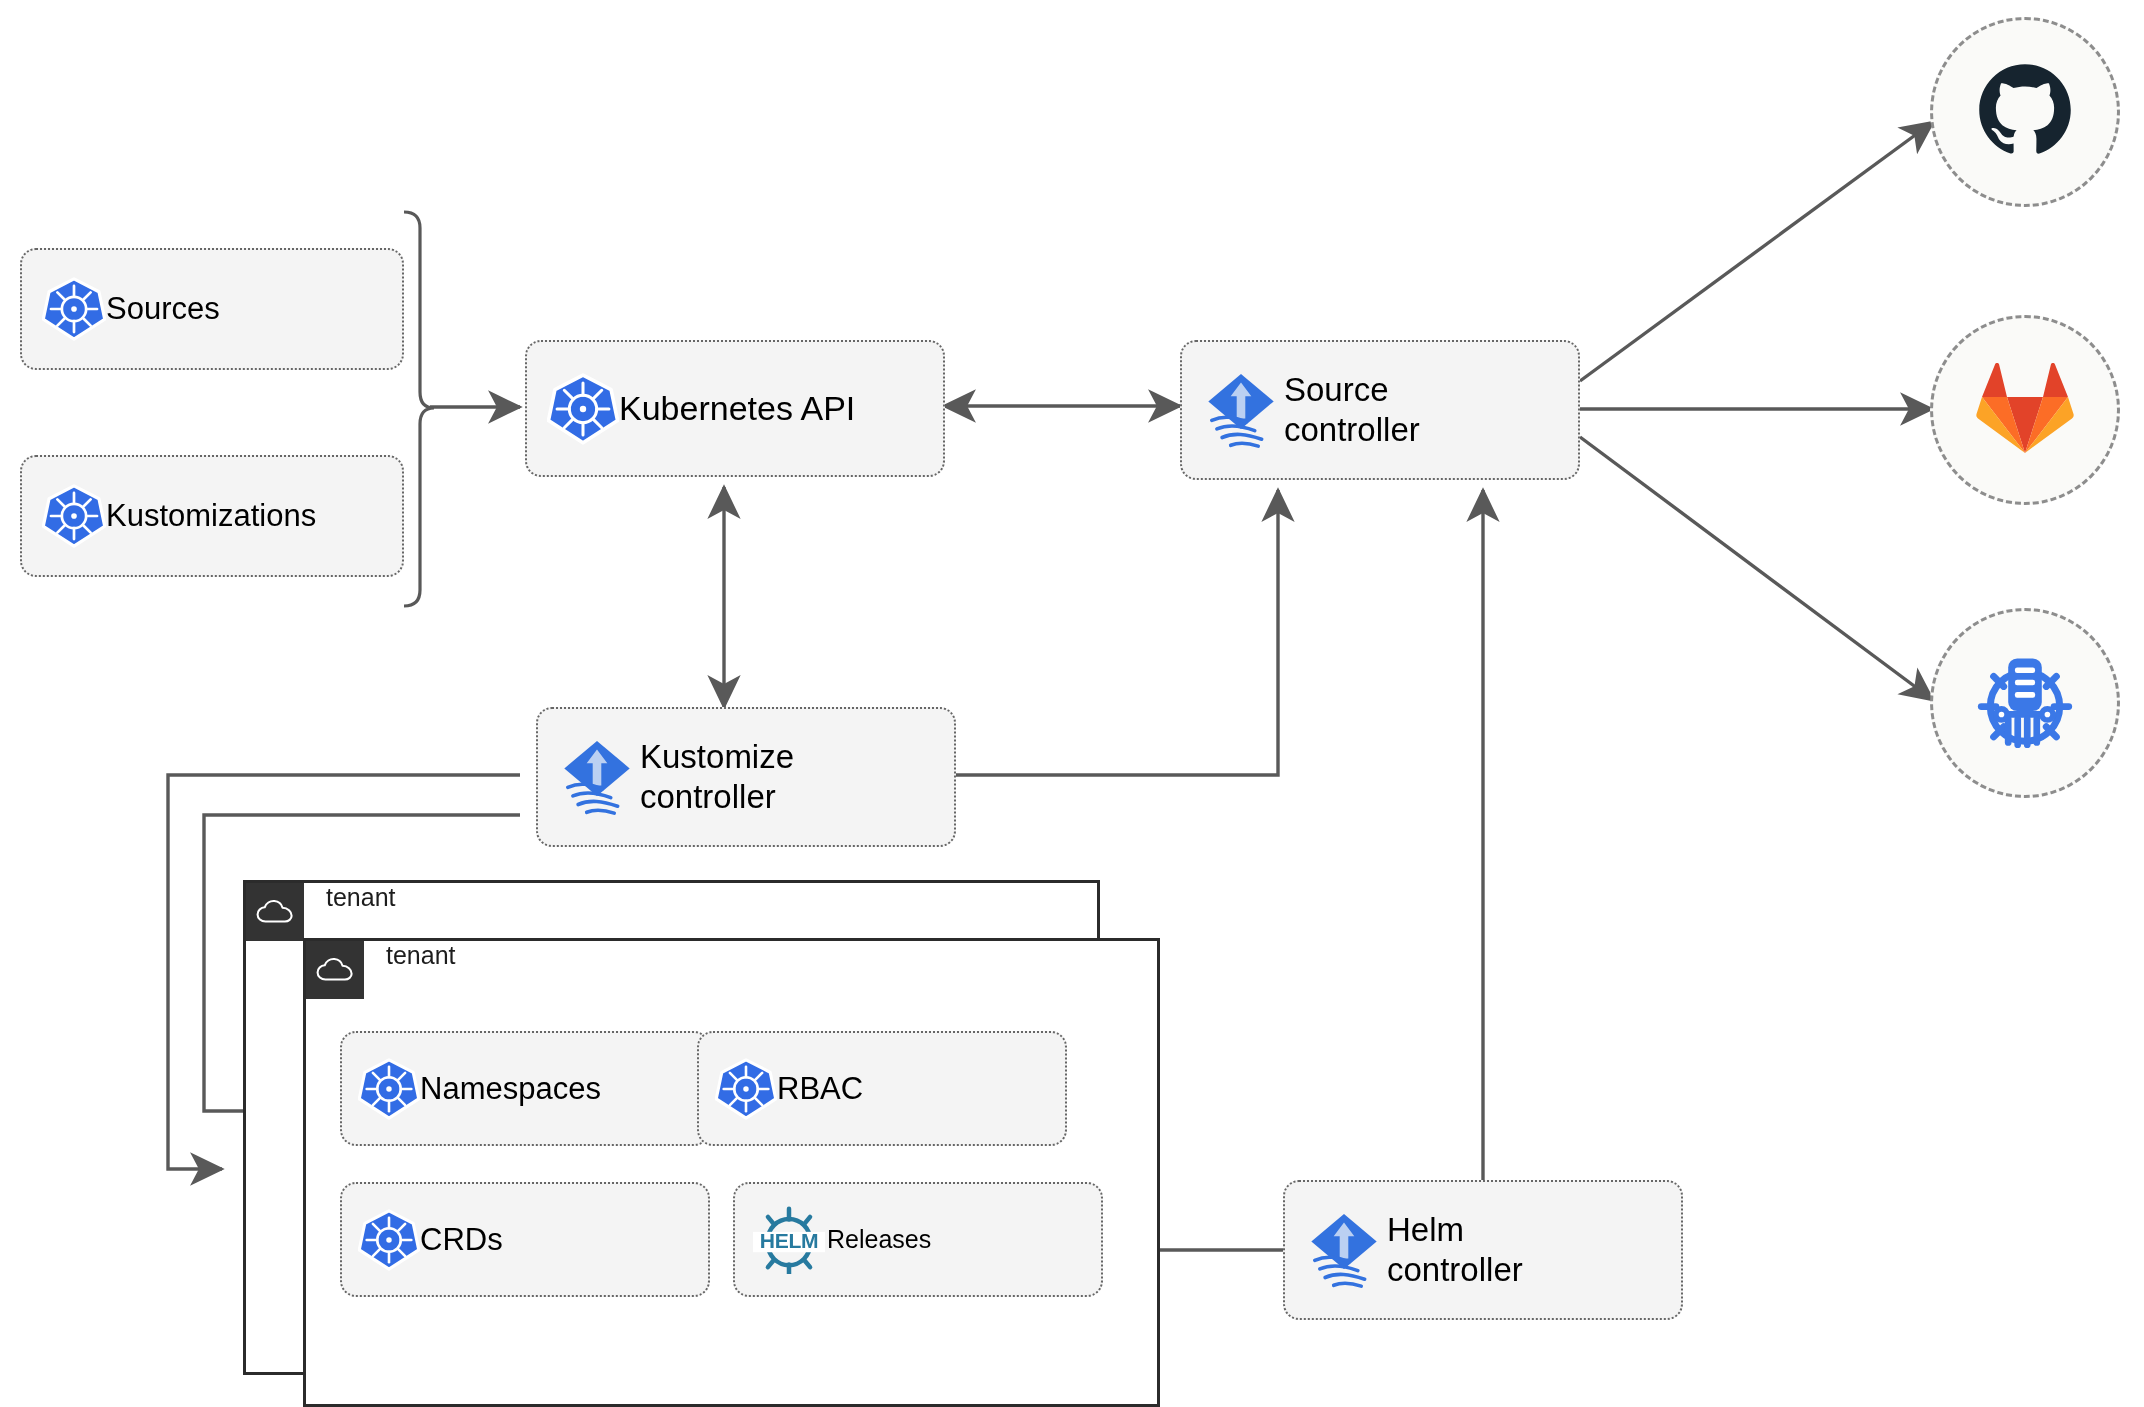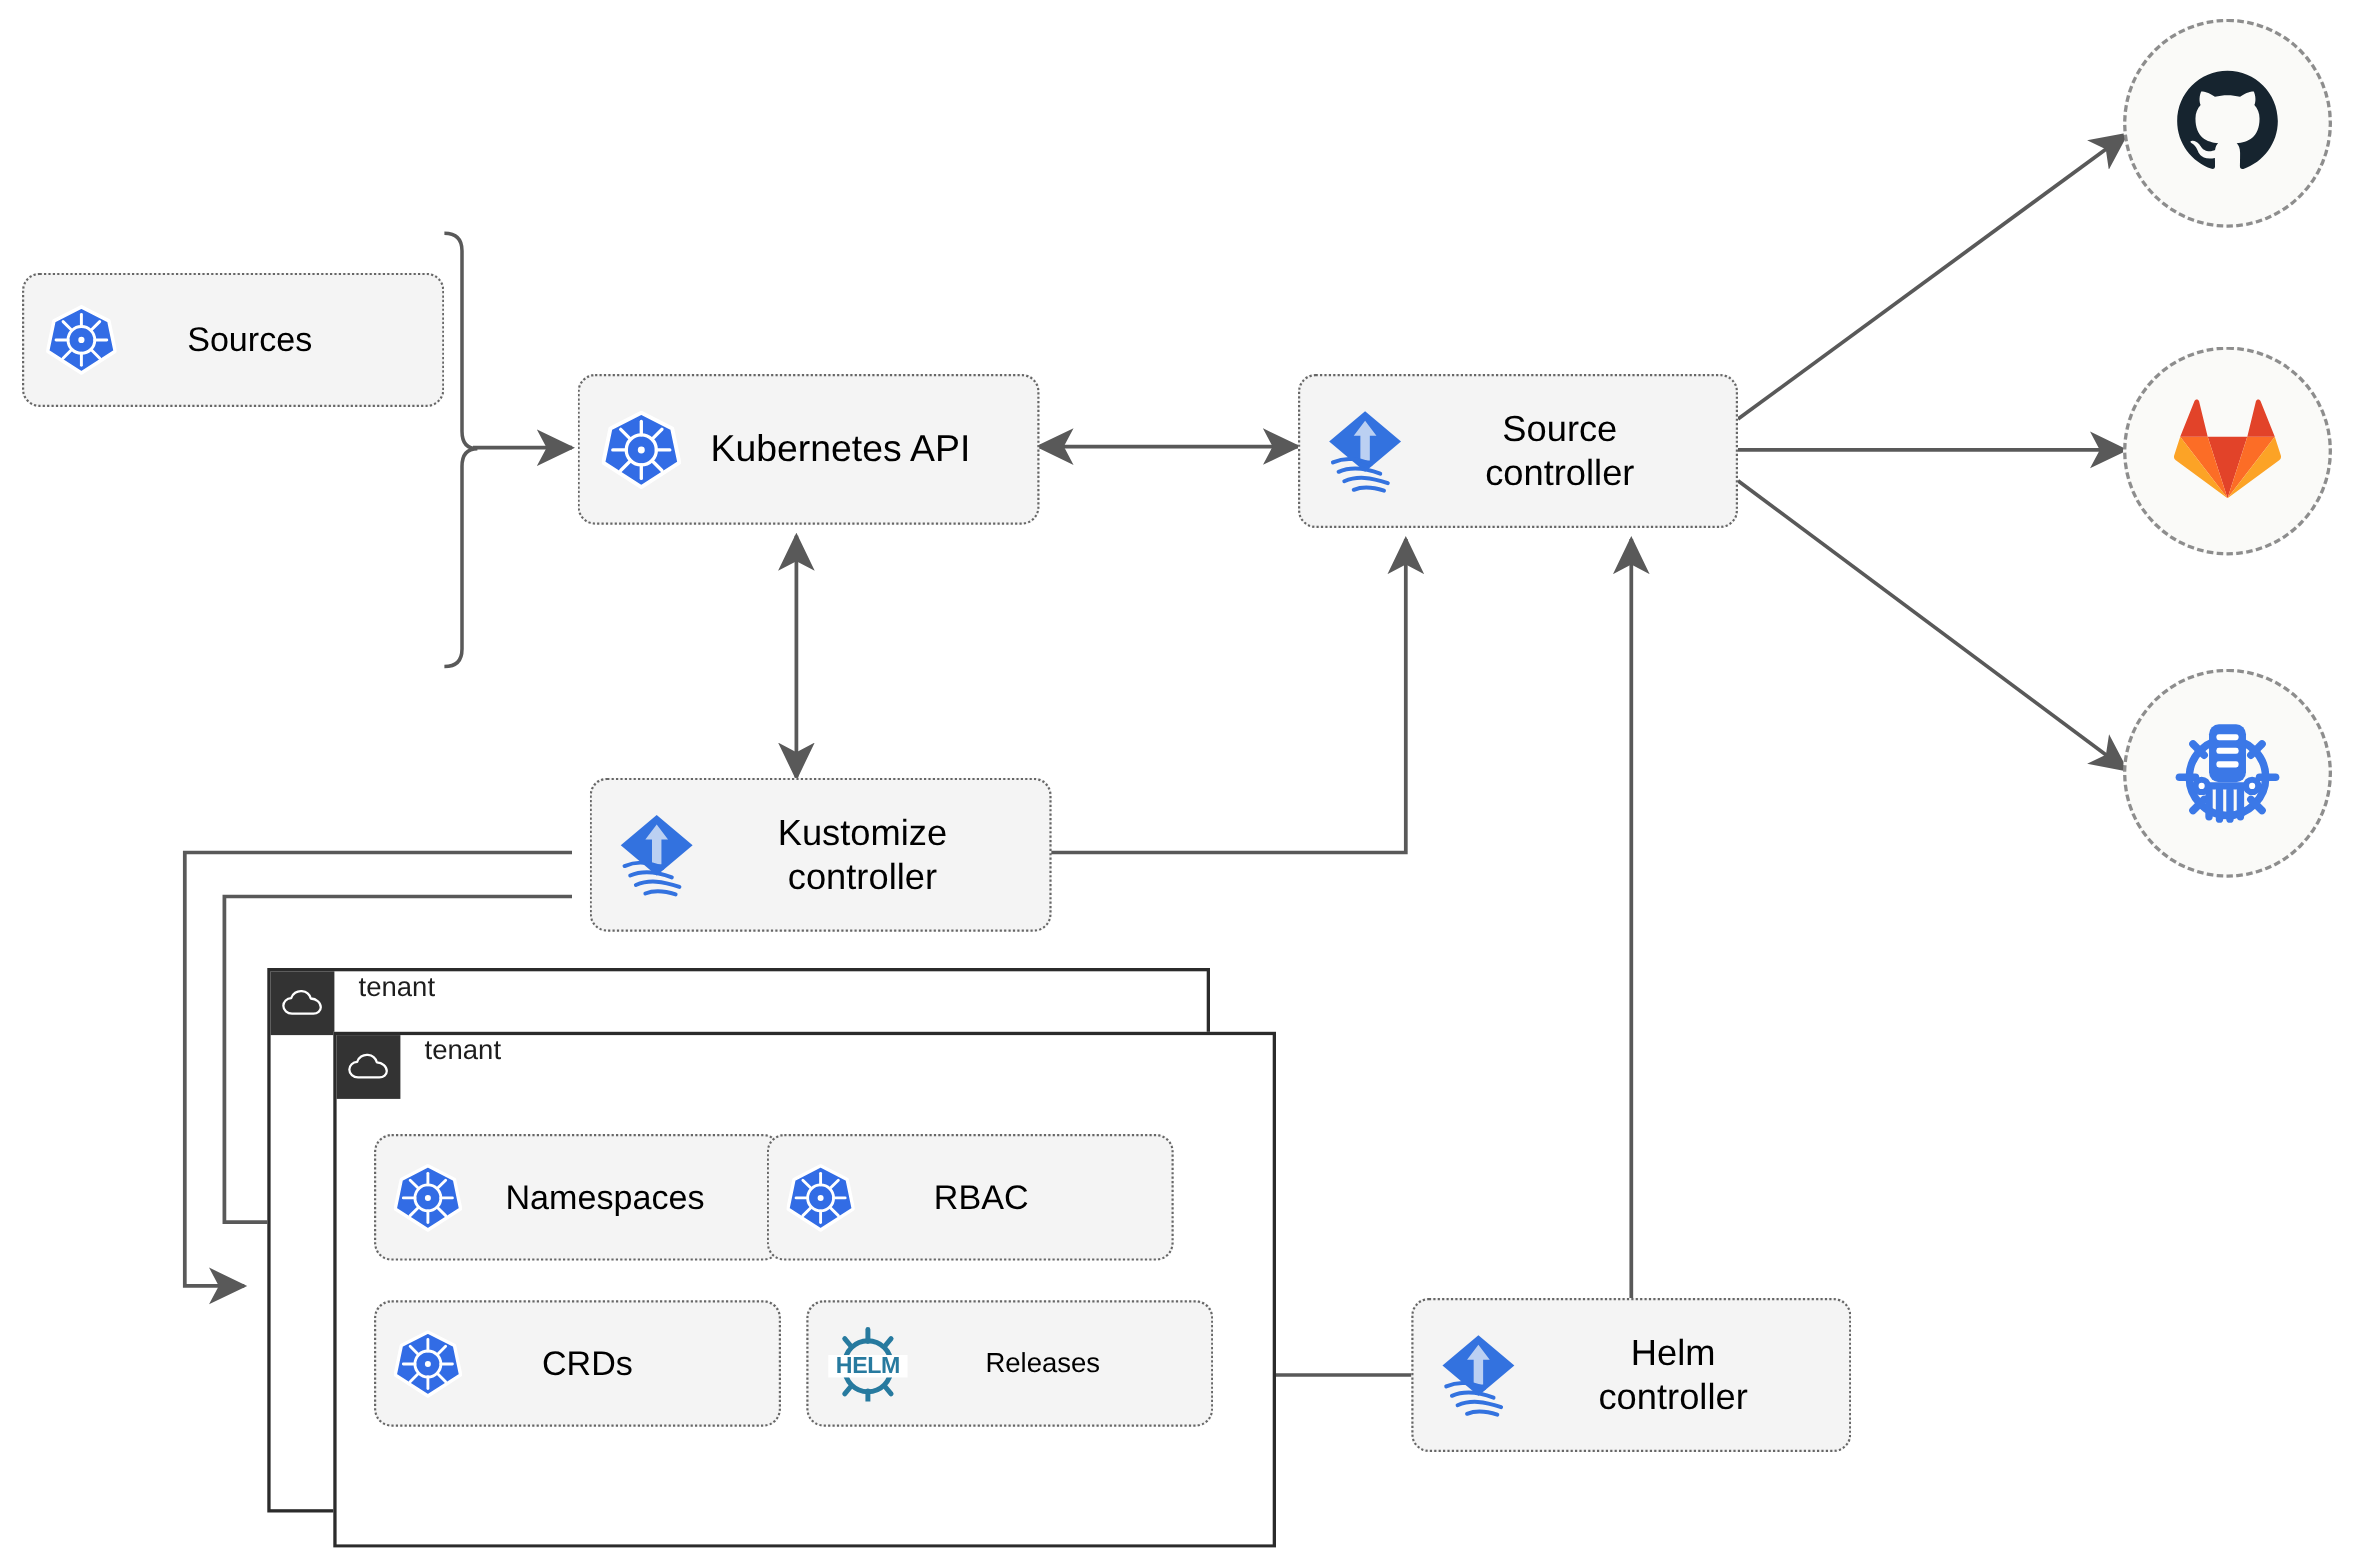--- a/index.html
+++ b/index.html
@@ -36,21 +36,21 @@
     z-index: 5;
   }
   .node .ico {
     flex: 0 0 auto;
     display: flex;
     align-items: center;
     justify-content: center;
   }
   .node .lbl {
     flex: 1 1 auto;
-    text-align: center;
+    text-align: left;
     color: #000000;
     line-height: 1.22;
     white-space: pre-line;
   }
 
   
   .tenant-win {
     position: absolute;
     box-sizing: border-box;
     background: #ffffff;
@@ -148,20 +148,40 @@
           <line x1="64" y1="64" x2="76" y2="76"></line>
           <line x1="76" y1="24" x2="64" y2="36"></line>
           <line x1="36" y1="64" x2="24" y2="76"></line>
         </g>
         <circle cx="50" cy="50" r="4.4" fill="#ffffff"></circle>
       </svg>
     </span>
     <span class="lbl" style="font-size:31px; padding-right:34px;">Sources</span>
   </div>
 
+  <div class="node" style="left:20px; top:455px; width:384px; height:122px; padding:0 20px;">
+    <span class="ico">
+      <svg width="64" height="64" viewBox="0 0 100 100" aria-hidden="true">
+        <polygon points="50,3 89,23 98,66 50,97 2,66 11,23" fill="#326CE5" stroke="#ffffff" stroke-width="5" stroke-linejoin="round"></polygon>
+        <g fill="none" stroke="#ffffff" stroke-width="4.2" stroke-linecap="round">
+          <circle cx="50" cy="50" r="19"></circle>
+          <line x1="50" y1="14" x2="50" y2="31"></line>
+          <line x1="50" y1="69" x2="50" y2="86"></line>
+          <line x1="14" y1="50" x2="31" y2="50"></line>
+          <line x1="69" y1="50" x2="86" y2="50"></line>
+          <line x1="24" y1="24" x2="36" y2="36"></line>
+          <line x1="64" y1="64" x2="76" y2="76"></line>
+          <line x1="76" y1="24" x2="64" y2="36"></line>
+          <line x1="36" y1="64" x2="24" y2="76"></line>
+        </g>
+        <circle cx="50" cy="50" r="4.4" fill="#ffffff"></circle>
+      </svg>
+    </span>
+    <span class="lbl" style="font-size:31px; padding-right:18px;">Kustomizations</span>
+  </div>
 
   <div class="node" style="left:525px; top:340px; width:420px; height:137px; padding:0 20px;">
     <span class="ico">
       <svg width="72" height="72" viewBox="0 0 100 100" aria-hidden="true">
         <polygon points="50,3 89,23 98,66 50,97 2,66 11,23" fill="#326CE5" stroke="#ffffff" stroke-width="5" stroke-linejoin="round"></polygon>
         <g fill="none" stroke="#ffffff" stroke-width="4.2" stroke-linecap="round">
           <circle cx="50" cy="50" r="19"></circle>
           <line x1="50" y1="14" x2="50" y2="31"></line>
           <line x1="50" y1="69" x2="50" y2="86"></line>
           <line x1="14" y1="50" x2="31" y2="50"></line>

